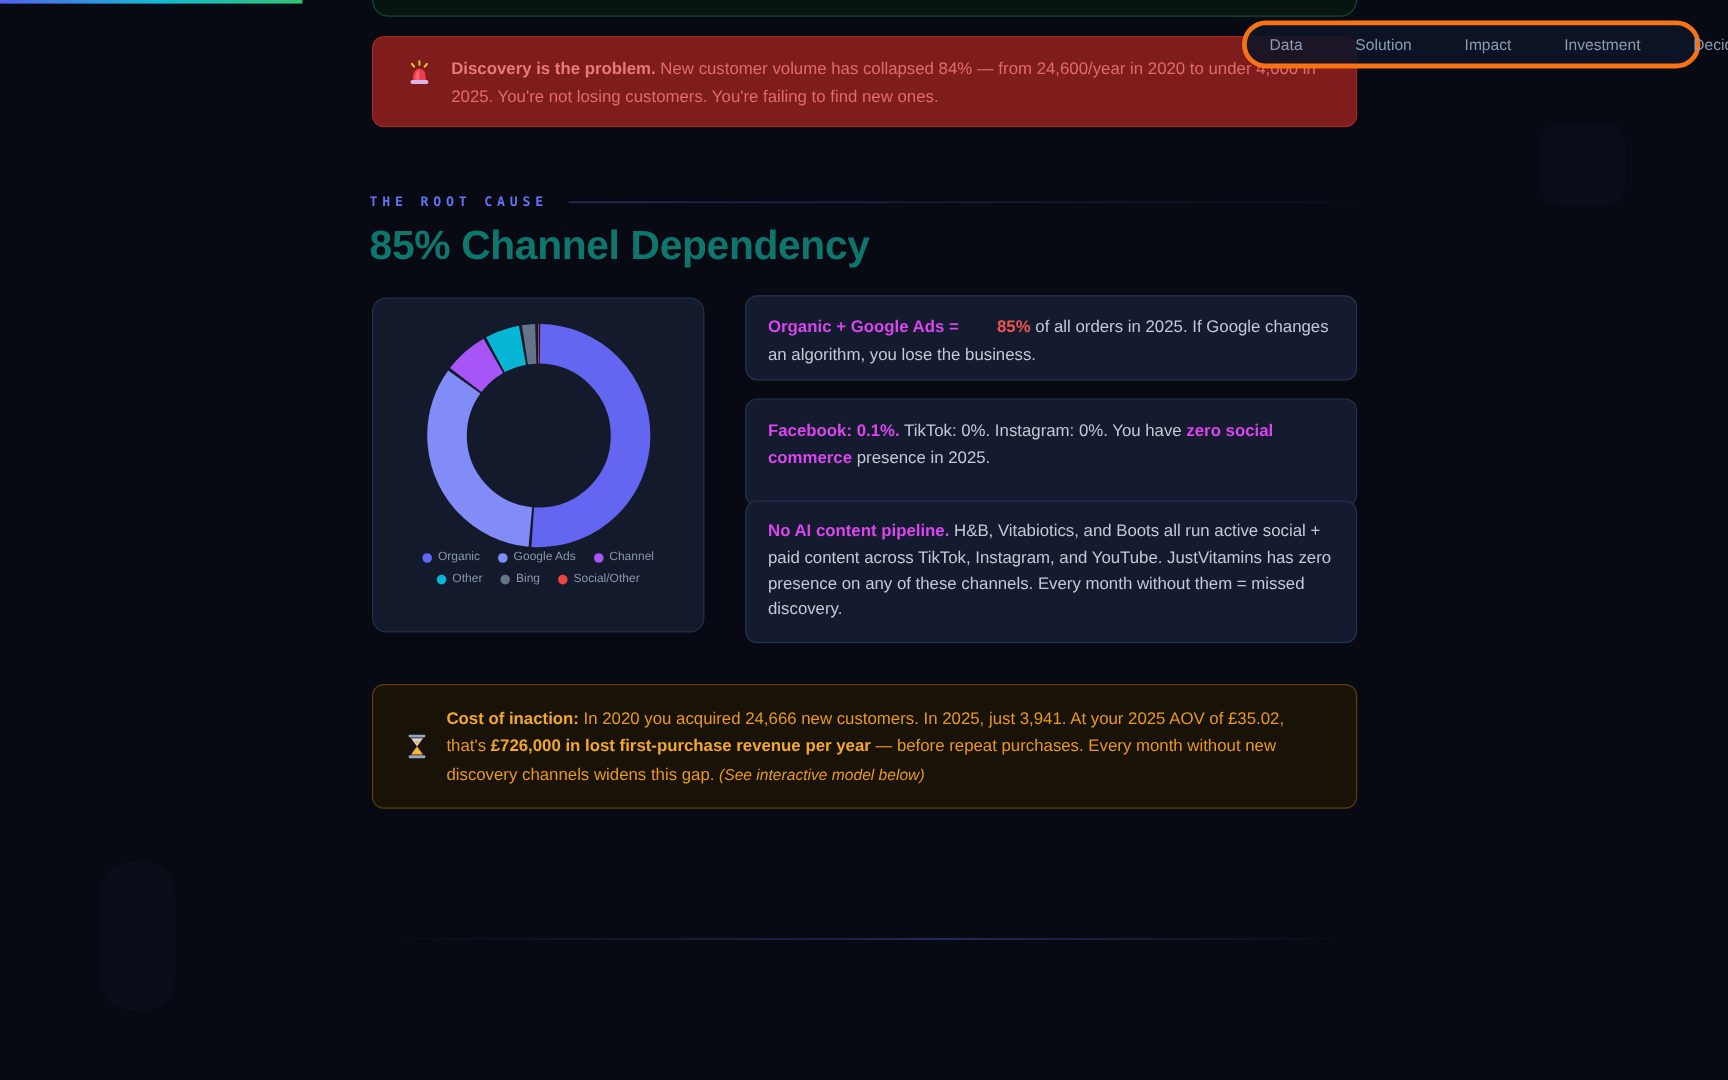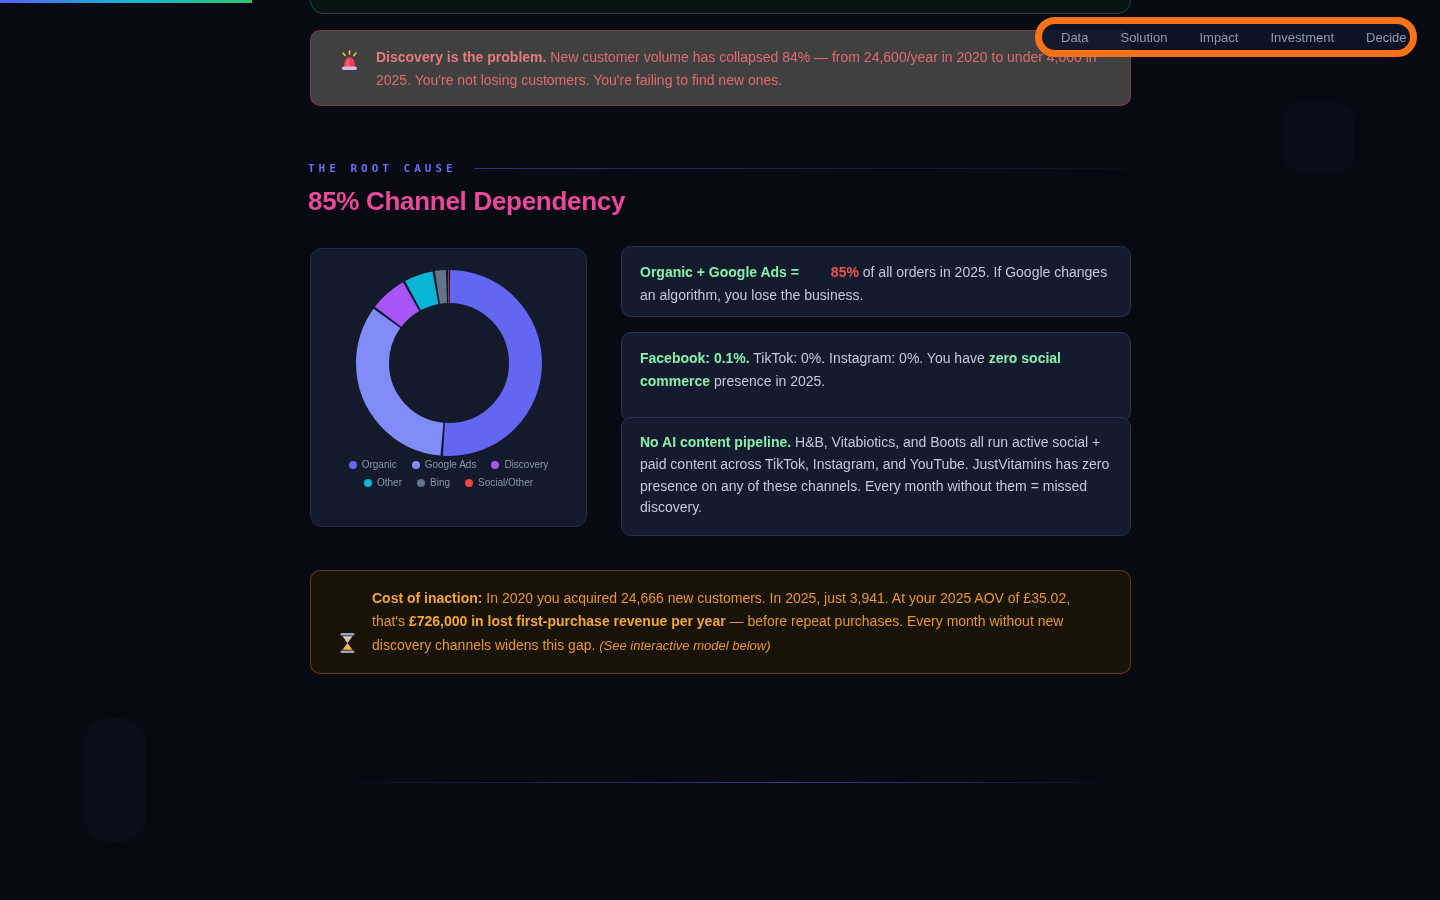--- a/index.html
+++ b/index.html
@@ -17,63 +17,63 @@
   
   .progress{position:absolute;left:0;top:0;width:252px;height:3px;
     background:linear-gradient(90deg,#5560f0 0%,#14b9d3 52%,#33c26f 100%);}
 
   
   .top-partial{position:absolute;left:310px;top:-44px;width:821px;height:58px;
     background:#081410;border:1px solid rgba(52,211,153,.28);border-radius:14px;box-sizing:border-box;}
 
   
   .nav{position:absolute;left:1035px;top:17px;width:382px;height:40px;box-sizing:border-box;
-    background:rgba(14,20,40,.88);border:7px solid #f97316;border-radius:20px;
-    display:flex;align-items:center;gap:32px;padding:0 19px;z-index:20;}
+    background:rgba(14,20,40,.88);border:4px solid #f97316;border-radius:20px;
+    display:flex;align-items:center;gap:44px;padding:0 19px;z-index:20;}
   .nav span{font-size:13px;color:#8f9ab0;cursor:pointer;white-space:nowrap;}
 
   
   .alert{position:absolute;left:310px;top:30px;width:821px;height:76px;box-sizing:border-box;
-    background:#404040;border:1px solid rgba(239,68,68,.32);border-radius:10px;
+    background:#7f1d1d;border:1px solid rgba(239,68,68,.32);border-radius:10px;
     display:flex;align-items:flex-start;padding:15px 26px;z-index:5;}
   .alert .icon{margin-top:4px;margin-left:2px;flex:0 0 auto;}
   .alert .txt{margin-left:16px;font-size:14px;line-height:23px;color:#e06b6f;width:723px;}
   .alert .txt b{color:#e8797c;}
 
   
   .eyebrow-row{position:absolute;left:308px;top:162px;width:823px;display:flex;align-items:center;gap:17px;}
   .eyebrow{font-family:"DejaVu Sans Mono",monospace;font-size:11px;font-weight:bold;
     letter-spacing:4px;color:#6472f4;white-space:nowrap;}
   .eyebrow-line{flex:1;height:1px;background:linear-gradient(90deg,rgba(99,102,241,.45),rgba(99,102,241,.04));}
-  .h2{position:absolute;left:308px;top:186px;font-size:26px;font-weight:bold;color:#ec4899;letter-spacing:-.3px;}
+  .h2{position:absolute;left:308px;top:186px;font-size:34px;font-weight:bold;color:#0f766e;letter-spacing:-.3px;}
 
   
   .chart-card{position:absolute;left:310px;top:248px;width:277px;height:279px;box-sizing:border-box;
     background:#131a2c;border:1px solid #242d4b;border-radius:12px;}
   .chart-card svg{display:block;}
   .legend{margin-top:-8px;display:flex;flex-direction:column;gap:7px;align-items:center;}
   .legend-row{display:flex;gap:15px;justify-content:flex-start;}
   .legend-item{display:flex;align-items:center;gap:5px;}
   .legend-dot{width:8px;height:8px;border-radius:50%;display:inline-block;}
   .legend-label{font-size:10px;color:#8b96ad;}
 
   
   .icard{position:absolute;left:621px;width:510px;box-sizing:border-box;
     background:#141b2e;border:1px solid #283250;border-radius:10px;
     padding:14px 18px;font-size:14px;line-height:22.5px;color:#c2cad8;}
-  .icard b{color:#86efac;}
+  .icard b{color:#d946ef;}
   .icard .hl{color:#ef5350;font-weight:bold;padding-left:28px;}
   .icard1{top:246px;height:71px;}
   .icard2{top:332px;height:90px;}
   .icard3{top:417px;height:119px;line-height:21.8px;}
 
   
   .cost{position:absolute;left:310px;top:570px;width:821px;height:104px;box-sizing:border-box;
     background:#191206;border:1px solid rgba(245,158,11,.32);border-radius:10px;
-    display:flex;align-items:flex-end;padding:16px 26px;}
+    display:flex;align-items:center;padding:16px 26px;}
   .cost .icon{margin-top:5px;margin-left:2px;flex:0 0 auto;}
   .cost .txt{margin-left:16px;font-size:14px;line-height:23.5px;color:#e9991f;width:714px;}
   .cost .txt b{color:#f3a82c;}
   .cost .note{font-style:italic;font-size:13px;}
 
   
   .divider{position:absolute;left:315px;top:782px;width:810px;height:1px;
     background:linear-gradient(90deg,rgba(70,90,190,0) 0%,rgba(80,100,210,.45) 48%,rgba(90,110,225,.55) 58%,rgba(70,90,190,0) 100%);}
 </style>
 </head>
@@ -134,21 +134,21 @@
           <div class="legend-item">
             <span class="legend-dot" style="background: rgb(99, 102, 241);"></span>
             <span class="legend-label">Organic</span>
           </div>
           <div class="legend-item">
             <span class="legend-dot" style="background: rgb(129, 140, 248);"></span>
             <span class="legend-label">Google Ads</span>
           </div>
           <div class="legend-item">
             <span class="legend-dot" style="background: rgb(168, 85, 247);"></span>
-            <span class="legend-label">Discovery</span>
+            <span class="legend-label">Channel</span>
           </div>
         </div>
       <div class="legend-row" id="legend-row-2">
           <div class="legend-item">
             <span class="legend-dot" style="background: rgb(6, 182, 212);"></span>
             <span class="legend-label">Other</span>
           </div>
           <div class="legend-item">
             <span class="legend-dot" style="background: rgb(100, 116, 139);"></span>
             <span class="legend-label">Bing</span>

